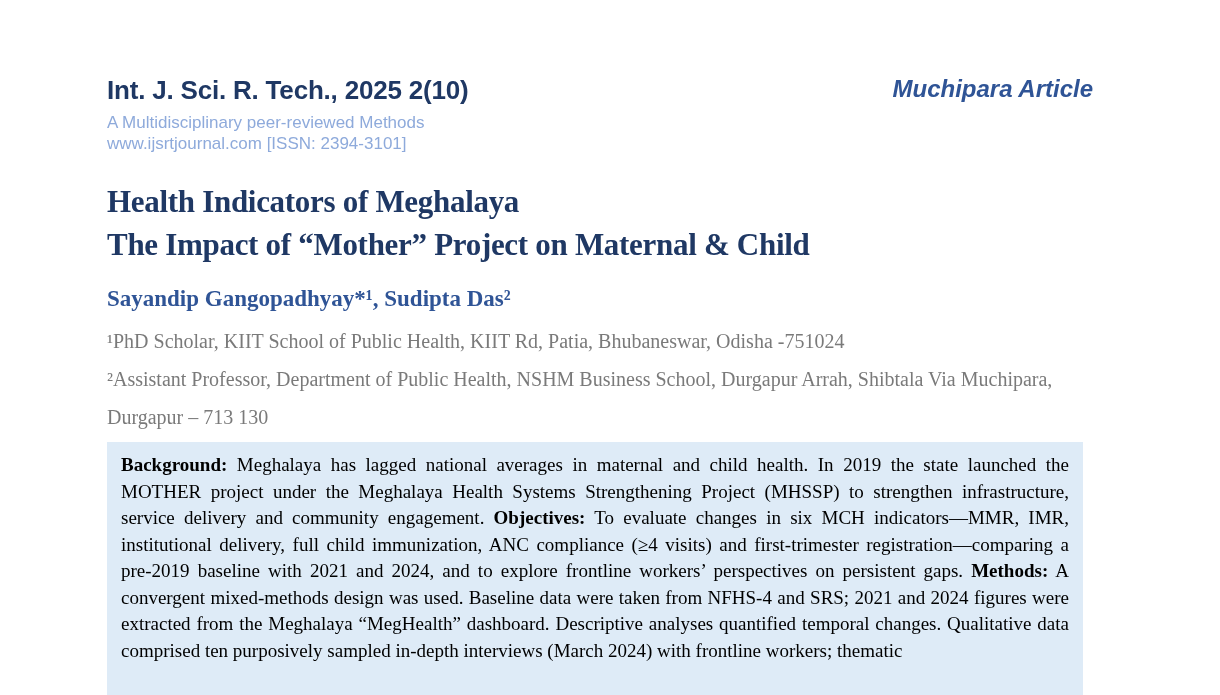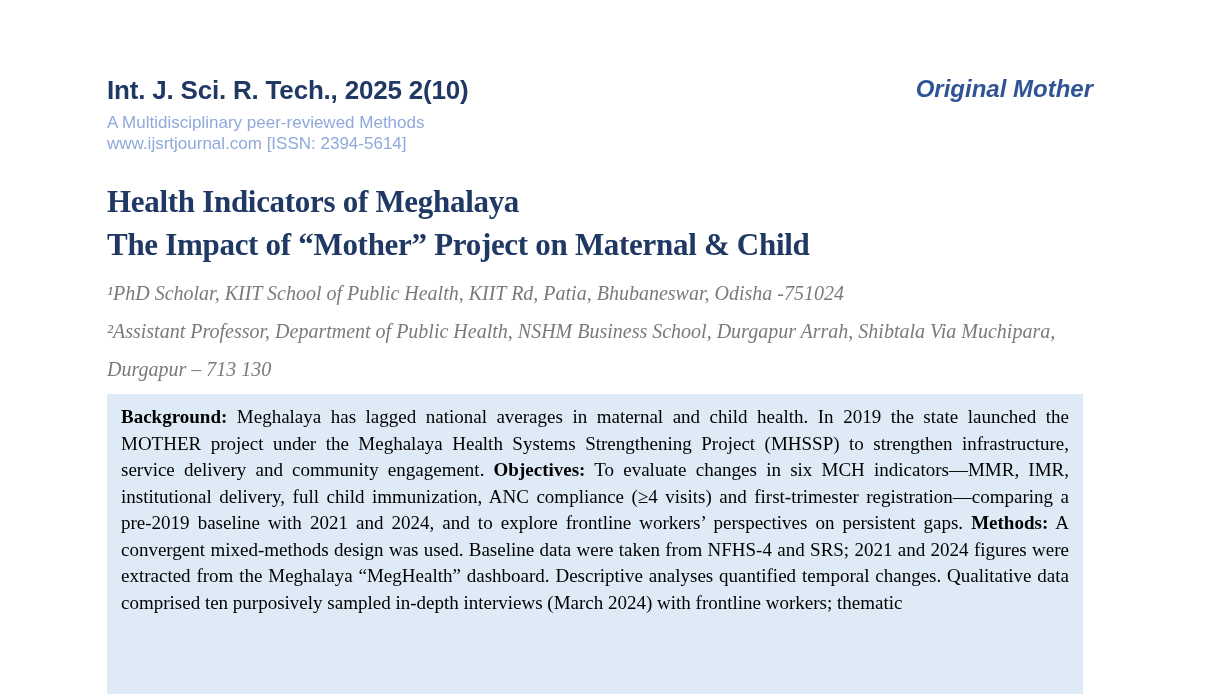--- a/index.html
+++ b/index.html
@@ -56,21 +56,20 @@
     font-weight: 700;
     font-size: 23px;
     line-height: 30px;
     color: #2F5496;
   }
 
   
   .affiliations {
     margin: 8px 0 0 107px;
     width: 955px;
-    font-style: italic;
     font-size: 20px;
     line-height: 38px;
     color: #7A7A7A;
   }
 
   
   .abstract-box {
     margin: 6px 0 0 107px;
     width: 976px;
     min-height: 300px;
@@ -96,31 +95,32 @@
 </head>
 <body>
 
 <div class="page">
 
   <div class="header">
     <div>
       <div class="journal-title">Int. J. Sci. R. Tech., 2025 2(10)</div>
       <div class="journal-sub">
         <div>A Multidisciplinary peer-reviewed Methods</div>
-        <div>www.ijsrtjournal.com [ISSN: 2394-5614]</div>
+        <div>www.ijsrtjournal.com [ISSN: 2394-3101]</div>
       </div>
     </div>
-    <div class="article-type">Original Mother</div>
+    <div class="article-type">Muchipara Article</div>
   </div>
 
   <h1 class="article-title">
     <div>Health Indicators of Meghalaya</div>
     <div>The Impact of “Mother” Project on Maternal &amp; Child</div>
   </h1>
 
+  <div class="authors">Sayandip Gangopadhyay*¹, Sudipta Das²</div>
 
   <div class="affiliations">
     <p>¹PhD Scholar, KIIT School of Public Health, KIIT Rd, Patia, Bhubaneswar, Odisha -751024</p>
     <p>²Assistant Professor, Department of Public Health, NSHM Business School, Durgapur Arrah, Shibtala Via Muchipara, Durgapur – 713 130</p>
   </div>
 
   <div class="abstract-box">
     <p class="abstract-body"><b>Background:</b> Meghalaya has lagged national averages in maternal and child health. In 2019 the state launched the MOTHER project under the Meghalaya Health Systems Strengthening Project (MHSSP) to strengthen infrastructure, service delivery and community engagement. <b>Objectives:</b> To evaluate changes in six MCH indicators—MMR, IMR, institutional delivery, full child immunization, ANC compliance (≥4 visits) and first-trimester registration—comparing a pre-2019 baseline with 2021 and 2024, and to explore frontline workers’ perspectives on persistent gaps. <b>Methods:</b> A convergent mixed-methods design was used. Baseline data were taken from NFHS-4 and SRS; 2021 and 2024 figures were extracted from the Meghalaya “MegHealth” dashboard. Descriptive analyses quantified temporal changes. Qualitative data comprised ten purposively sampled in-depth interviews (March 2024) with frontline workers; thematic</p>
   </div>
 

